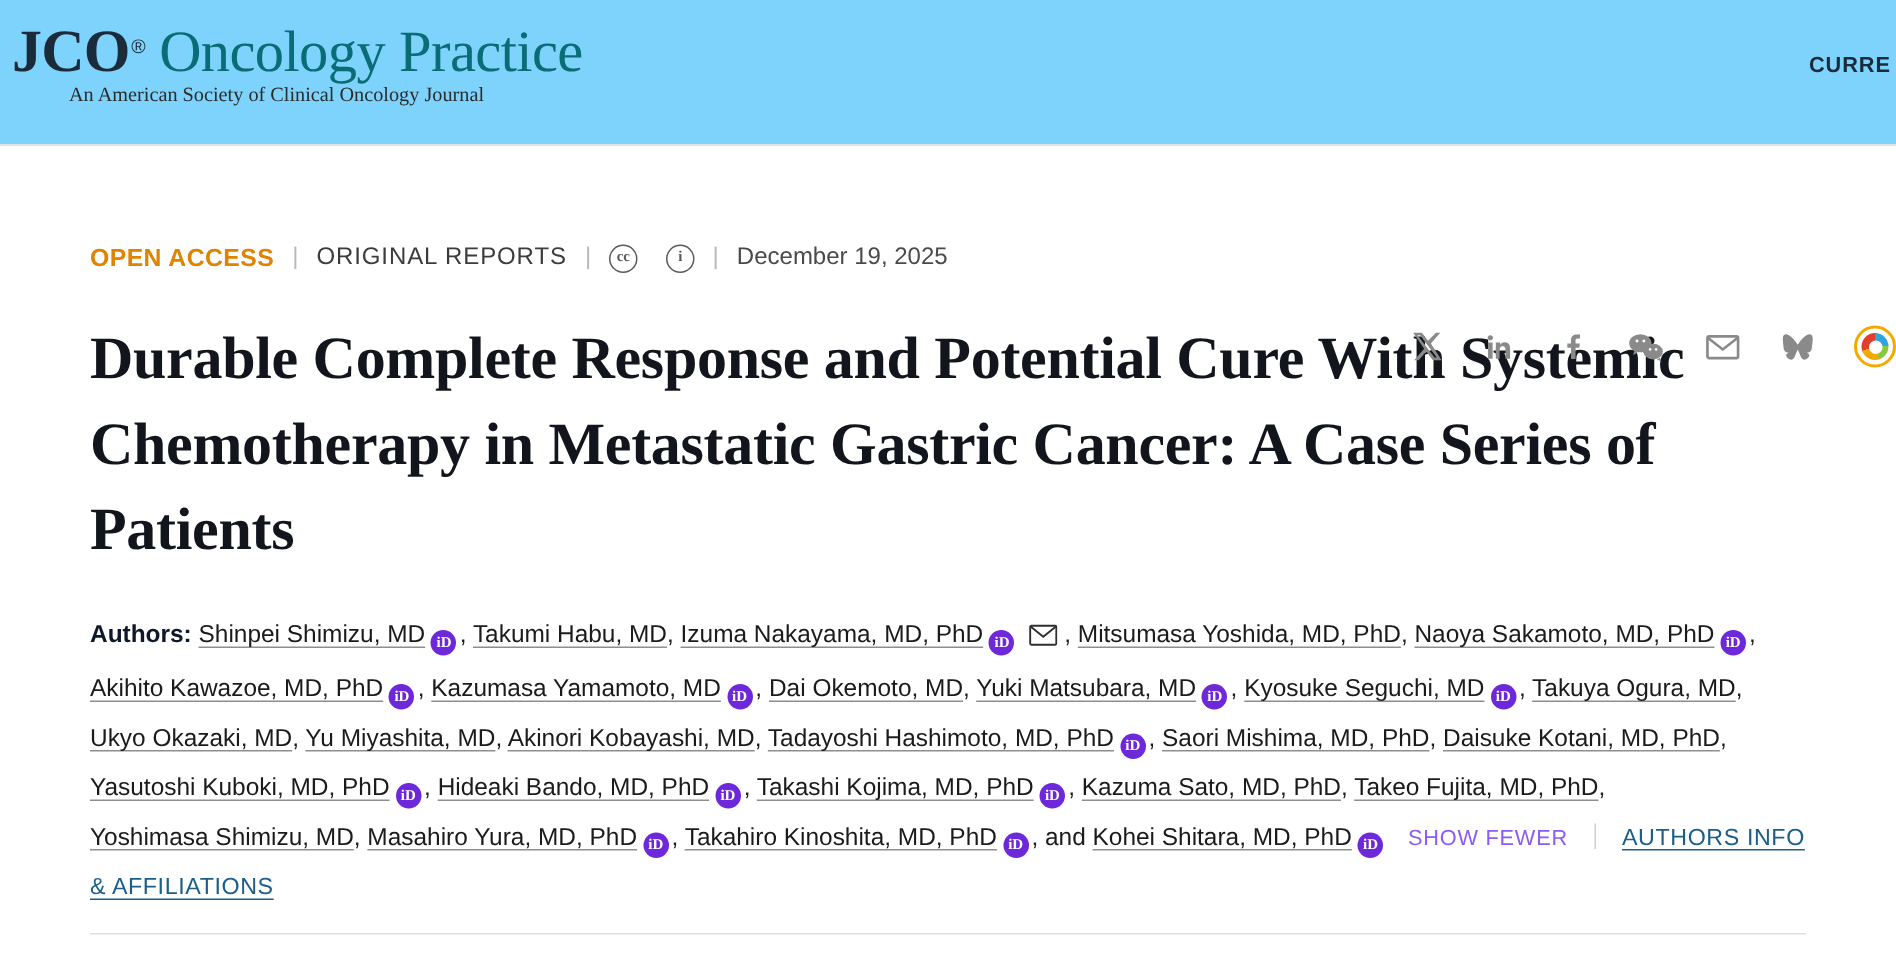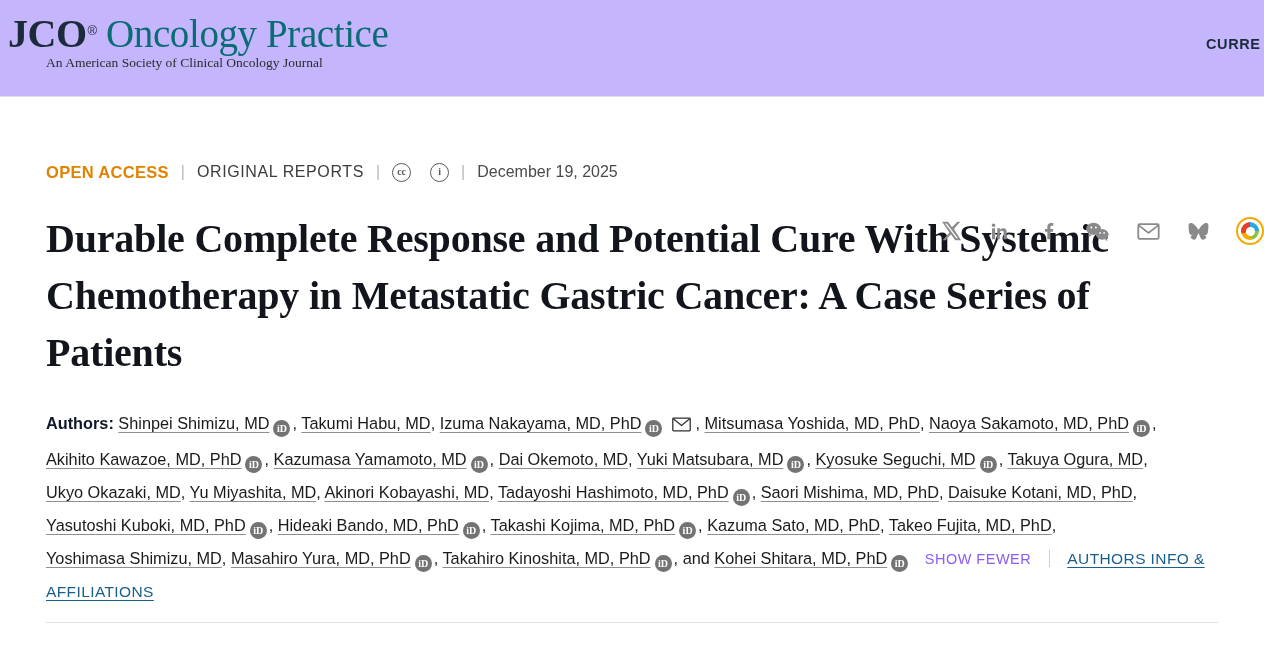--- a/index.html
+++ b/index.html
@@ -10,21 +10,21 @@
     height: 645px;
     background: #ffffff;
     font-family: "Liberation Sans", sans-serif;
     overflow: hidden;
   }
 
   
   .masthead {
     position: relative;
     height: 97px;
-    background: #c4b5fd;
+    background: #7dd3fc;
     border-bottom: 1px solid #e3e3e3;
   }
   .logo-wrap {
     position: absolute;
     left: 8px;
     top: 10px;
     display: flex;
     flex-direction: column;
   }
   .logo-line {
@@ -68,21 +68,21 @@
     letter-spacing: 0.6px;
     color: #1c2b39;
     white-space: nowrap;
     overflow: hidden;
     width: 58px;
   }
 
   
   .article {
     position: relative;
-    padding: 0 46px;
+    padding: 0 60px;
   }
 
   .meta-row {
     display: flex;
     align-items: center;
     margin-top: 62px;
     height: 26px;
   }
   .open-access {
     color: #e08300;
@@ -194,21 +194,21 @@
     text-decoration: underline;
     text-underline-offset: 3px;
     text-decoration-color: #8e8e8e;
     cursor: pointer;
     white-space: nowrap;
   }
   .orcid {
     display: inline-block;
     width: 17px; height: 17px;
     border-radius: 50%;
-    background: #737373;
+    background: #6d28d9;
     color: #ffffff;
     font-size: 10px;
     font-weight: bold;
     line-height: 17px;
     text-align: center;
     vertical-align: -3px;
     margin: 0 2px 0 4px;
     font-family: "Liberation Serif", serif;
   }
   .mail-ic {

